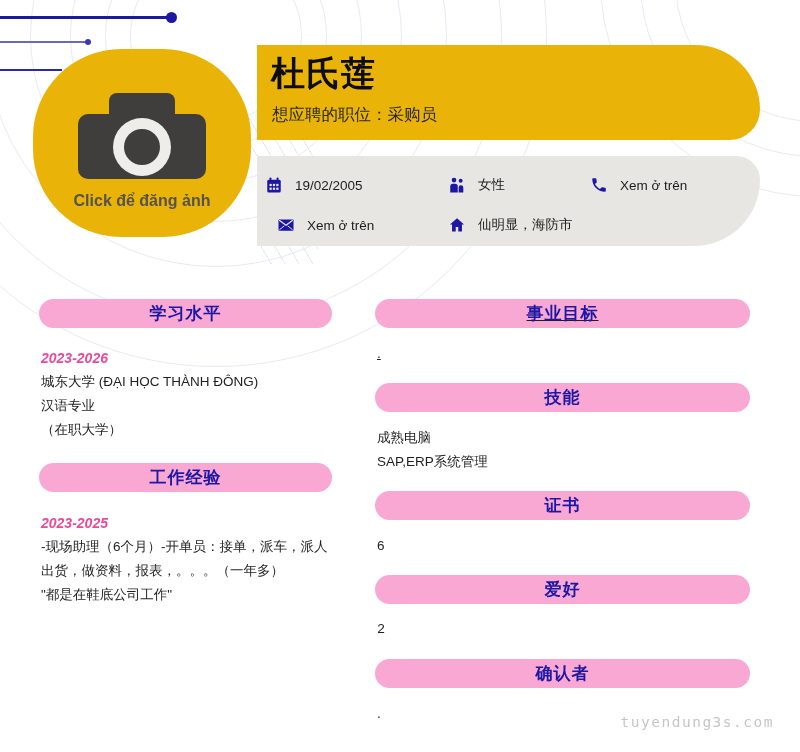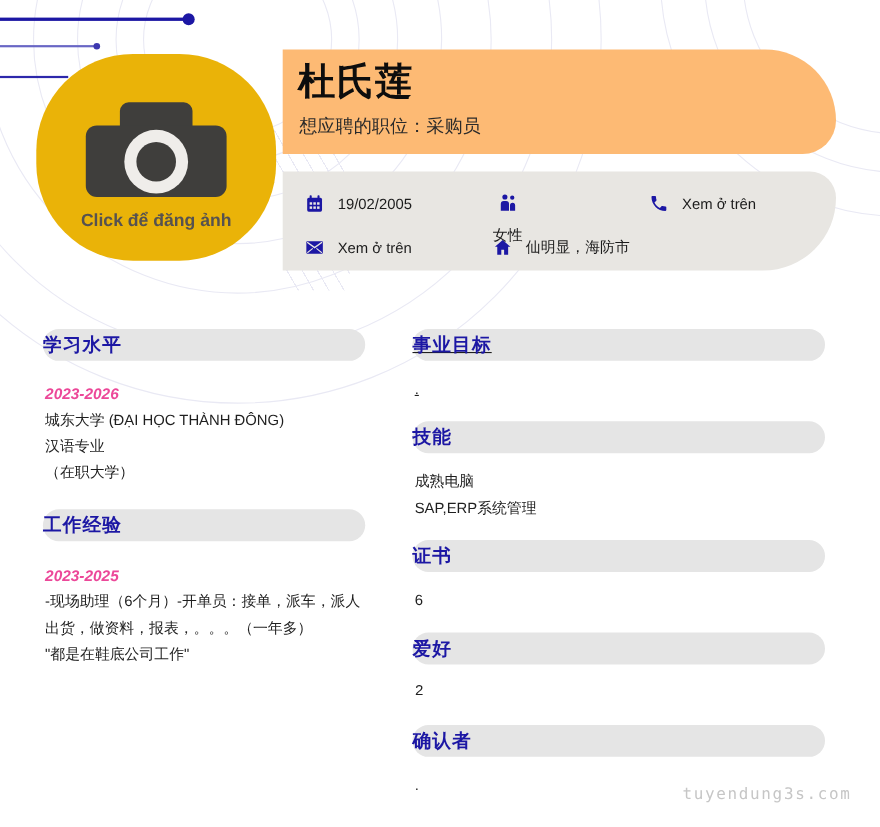--- a/index.html
+++ b/index.html
@@ -15,33 +15,33 @@
   #photo{position:absolute;left:33px;top:49px;width:218px;height:188px;background:#eab308;
          border-radius:88px;z-index:1;cursor:pointer;}
   #cam{position:absolute;left:41px;top:44px;width:136px;height:86px;}
   #cam .body{position:absolute;left:4px;top:21px;width:128px;height:65px;background:#3f3e3c;border-radius:10px;}
   #cam .hump{position:absolute;left:35px;top:0;width:66px;height:30px;background:#3f3e3c;border-radius:8px 8px 0 0;}
   #cam .lens-outer{position:absolute;left:39px;top:25px;width:58px;height:58px;background:#efedea;border-radius:50%;}
   #cam .lens-inner{position:absolute;left:50px;top:36px;width:36px;height:36px;background:#3f3e3c;border-radius:50%;}
   #photo .label{position:absolute;left:0;top:143px;width:100%;text-align:center;
                 font-size:16px;font-weight:700;color:#565250;}
   
-  #hdr{position:absolute;left:257px;top:45px;width:503px;height:95px;background:#fdba74;
+  #hdr{position:absolute;left:257px;top:45px;width:503px;height:95px;background:#eab308;
        border-radius:0 72px 34px 0;z-index:1;}
   #hdr .name{position:absolute;left:14px;top:6px;font-size:34px;font-weight:800;color:#0d0d0d;letter-spacing:1px;}
   #hdr .subtitle{position:absolute;left:15px;top:59px;font-size:16.5px;color:#2a2a2a;}
   
   #info{position:absolute;left:257px;top:156px;width:503px;height:90px;background:#e8e6e2;
         border-radius:0 26px 72px 0;z-index:1;}
   .info-item{position:absolute;display:flex;align-items:center;gap:12px;height:20px;}
   .info-item .icon{width:18px;height:18px;display:inline-block;flex:0 0 18px;}
   .info-item .icon svg{width:18px;height:18px;display:block;}
   .info-item .val{font-size:13.5px;color:#1c1c1c;white-space:nowrap;}
   
-  .pill{height:29px;background:#e5e5e5;border-radius:15px;display:flex;align-items:center;justify-content:flex-start;}
+  .pill{height:29px;background:#f9a8d4;border-radius:15px;display:flex;align-items:center;justify-content:center;}
   .pill .ttl{font-size:17px;font-weight:700;color:#1c17a4;letter-spacing:1px;}
   
   #leftcol{position:absolute;left:39px;top:299px;width:293px;z-index:1;}
   #rightcol{position:absolute;left:375px;top:299px;width:375px;z-index:1;}
   .sect{position:absolute;left:0;width:100%;}
   .sect .content{margin:14px 2px 0 2px;font-size:13.5px;line-height:24px;color:#1f1f1f;}
   .sect .content .bold-line{font-weight:700;font-size:14px;color:#ec4899;font-style:italic;}
   #edu .content{margin-top:18px;}
   #work .content{margin-top:19px;}
   
@@ -81,41 +81,41 @@
     </div>
     <div class="label">Click để đăng ảnh</div>
   </div>
 
   <div id="hdr">
     <div class="name">杜氏莲</div>
     <div class="subtitle">想应聘的职位：采购员</div>
   </div>
 
   <div id="info">
-      <div class="info-item" style="left: 20px; top: 19px;">
+      <div class="info-item" style="left: 8px; top: 19px;">
         <span class="icon">
           <svg viewBox="0 0 24 24">
             <g fill="#1c17a4">
               <rect x="3" y="5" width="18" height="17" rx="2"></rect>
               <rect x="6" y="2" width="2.5" height="5" rx="1"></rect>
               <rect x="15.5" y="2" width="2.5" height="5" rx="1"></rect>
             </g>
             <g fill="#e8e6e2">
               <rect x="6" y="10.5" width="3" height="3"></rect>
               <rect x="10.5" y="10.5" width="3" height="3"></rect>
               <rect x="15" y="10.5" width="3" height="3"></rect>
               <rect x="6" y="15.5" width="3" height="3"></rect>
               <rect x="10.5" y="15.5" width="3" height="3"></rect>
               <rect x="15" y="15.5" width="3" height="3"></rect>
             </g>
           </svg>
         </span>
         <span class="val">19/02/2005</span>
       </div>
-      <div class="info-item" style="left: 191px; top: 19px; flex-direction: column;">
+      <div class="info-item" style="left: 191px; top: 19px;">
         <span class="icon">
           <svg viewBox="0 0 24 24" fill="#1c17a4">
             <circle cx="8" cy="5.4" r="3.1"></circle>
             <path d="M3 22v-8a3.6 3.6 0 0 1 3.6-3.6h2.8A3.6 3.6 0 0 1 13 14v8z"></path>
             <circle cx="16.9" cy="6.3" r="2.6"></circle>
             <path d="M14.2 22v-6.6a3.1 3.1 0 0 1 3.1-3.1 3.1 3.1 0 0 1 3.1 3.1V22z"></path>
           </svg>
         </span>
         <span class="val">女性</span>
       </div>

